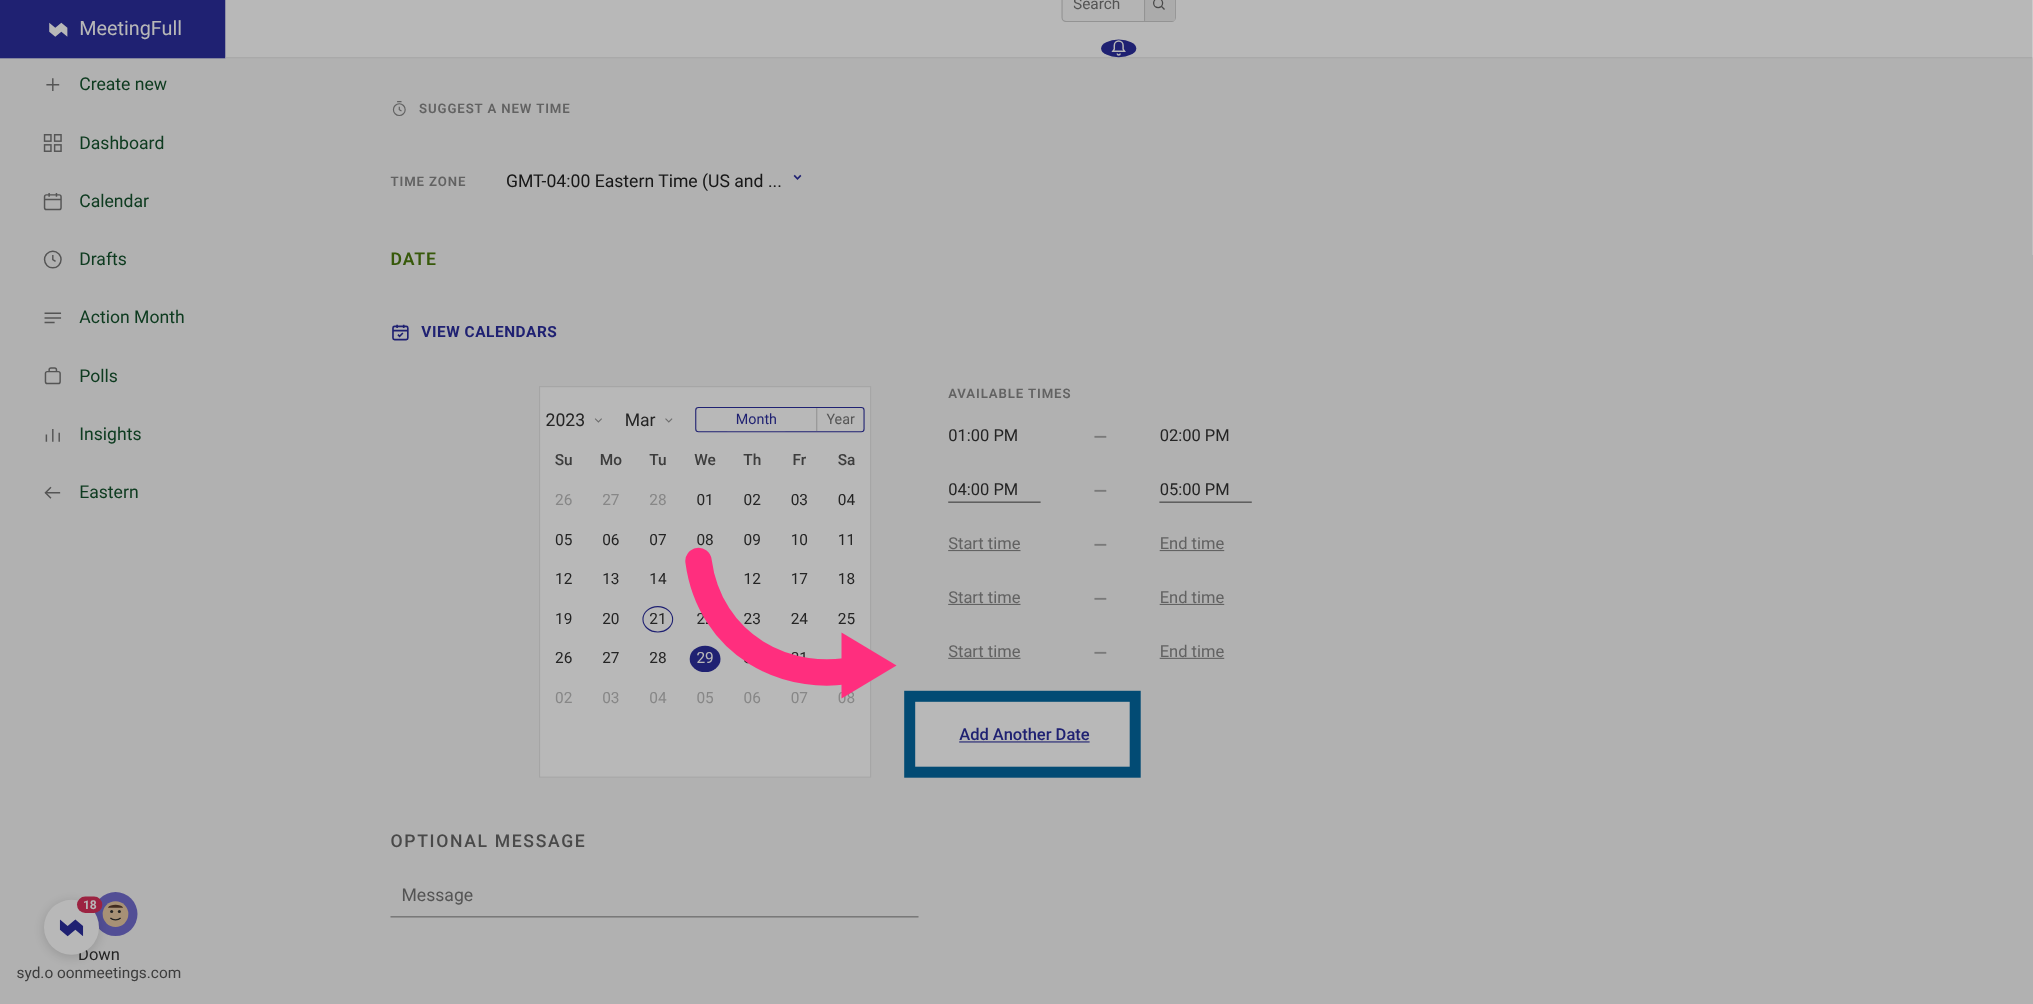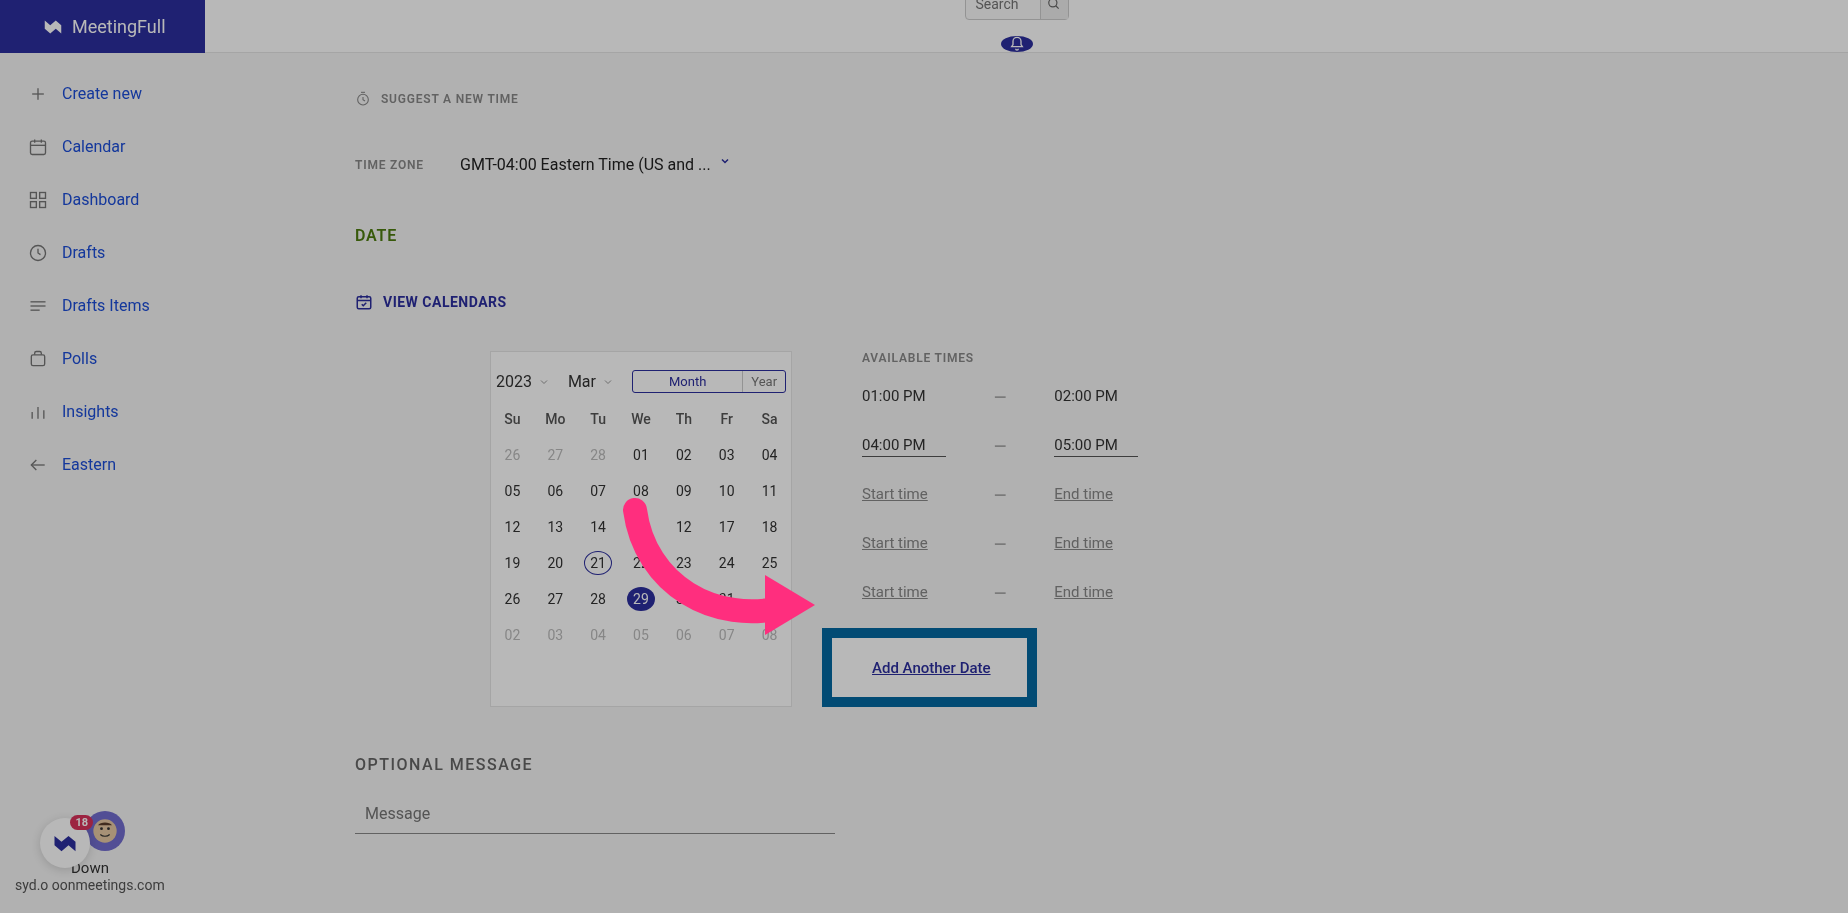--- a/index.html
+++ b/index.html
@@ -4,21 +4,21 @@
 <style>
 * { box-sizing: border-box; margin: 0; padding: 0; font-family: -apple-system, BlinkMacSystemFont, 'Segoe UI', Roboto, sans-serif; }
 body { background: #f5f5f5; height: 913px; width: 1848px; overflow: hidden; position: relative; }
 
 .app { display: flex; height: 100%; }
 
 .sidebar { width: 205px; background: #f5f5f5; display: flex; flex-direction: column; position: relative; }
 .logo-box { height: 53px; background: #2c2e9e; display: flex; align-items: center; padding-left: 42px; color: #fff; font-size: 18px; }
 .logo-box svg { margin-right: 8px; }
 .nav-list { padding-top: 14px; }
-.nav-item { display: flex; align-items: center; height: 53px; padding-left: 28px; color: #1d4ed8; font-size: 16px; cursor: pointer; }
+.nav-item { display: flex; align-items: flex-start; height: 53px; padding-left: 38px; color: #14532d; font-size: 16px; cursor: pointer; }
 .nav-item svg, .nav-icon { width: 20px; height: 20px; margin-right: 14px; fill: none; stroke: #777; stroke-width: 1.6; }
 
 .user-area { position: absolute; bottom: 20px; left: 15px; }
 .avatar { width: 40px; height: 40px; border-radius: 50%; background: #726dcf; display: flex; align-items: center; justify-content: center; margin-left: 70px; margin-bottom: 8px; font-size: 22px; }
 .badge-icon { position: absolute; left: 25px; bottom: 25px; width: 50px; height: 50px; background: #fff; border-radius: 50%; display: flex; align-items: center; justify-content: center; box-shadow: 0 2px 10px rgba(0,0,0,0.15); }
 .badge-count { position: absolute; top: -3px; right: -3px; background: #d8315b; color: #fff; font-size: 11px; border-radius: 10px; padding: 1px 5px; font-weight: bold; }
 .user-line1 { font-size: 15px; color: #333; margin-left: 56px; }
 .user-line2 { font-size: 14px; color: #555; }
 
 .topbar { position: absolute; top: 0; left: 205px; right: 0; height: 53px; background: #fff; border-bottom: 1px solid #e5e5e5; display: flex; align-items: center; justify-content: flex-end; padding-right: 20px; gap: 16px; flex-direction: column; }
@@ -93,50 +93,50 @@
     <div class="nav-list" id="nav-list">
         <div class="nav-item">
           <svg viewBox="0 0 24 24" class="nav-icon">
             <line x1="12" y1="5" x2="12" y2="19"></line>
             <line x1="5" y1="12" x2="19" y2="12"></line>
           </svg>
           <span>Create new</span>
         </div>
         <div class="nav-item">
           <svg viewBox="0 0 24 24" class="nav-icon">
+            <rect x="3" y="3" width="7" height="7"></rect>
+            <rect x="14" y="3" width="7" height="7"></rect>
+            <rect x="3" y="14" width="7" height="7"></rect>
+            <rect x="14" y="14" width="7" height="7"></rect>
+          </svg>
+          <span>Dashboard</span>
+        </div>
+        <div class="nav-item">
+          <svg viewBox="0 0 24 24" class="nav-icon">
             <rect x="3" y="5" width="18" height="16" rx="2"></rect>
             <line x1="8" y1="3" x2="8" y2="7"></line>
             <line x1="16" y1="3" x2="16" y2="7"></line>
             <line x1="3" y1="10" x2="21" y2="10"></line>
           </svg>
           <span>Calendar</span>
         </div>
         <div class="nav-item">
           <svg viewBox="0 0 24 24" class="nav-icon">
-            <rect x="3" y="3" width="7" height="7"></rect>
-            <rect x="14" y="3" width="7" height="7"></rect>
-            <rect x="3" y="14" width="7" height="7"></rect>
-            <rect x="14" y="14" width="7" height="7"></rect>
-          </svg>
-          <span>Dashboard</span>
-        </div>
-        <div class="nav-item">
-          <svg viewBox="0 0 24 24" class="nav-icon">
             <circle cx="12" cy="12" r="9"></circle>
             <path d="M12 7v5l3 2"></path>
           </svg>
           <span>Drafts</span>
         </div>
         <div class="nav-item">
           <svg viewBox="0 0 24 24" class="nav-icon">
             <line x1="3" y1="7" x2="21" y2="7"></line>
             <line x1="3" y1="12" x2="21" y2="12"></line>
             <line x1="3" y1="17" x2="14" y2="17"></line>
           </svg>
-          <span>Drafts Items</span>
+          <span>Action Month</span>
         </div>
         <div class="nav-item">
           <svg viewBox="0 0 24 24" class="nav-icon">
             <rect x="4" y="7" width="16" height="13" rx="2"></rect>
             <path d="M8 7V5a2 2 0 012-2h4a2 2 0 012 2v2"></path>
           </svg>
           <span>Polls</span>
         </div>
         <div class="nav-item">
           <svg viewBox="0 0 24 24" class="nav-icon">

